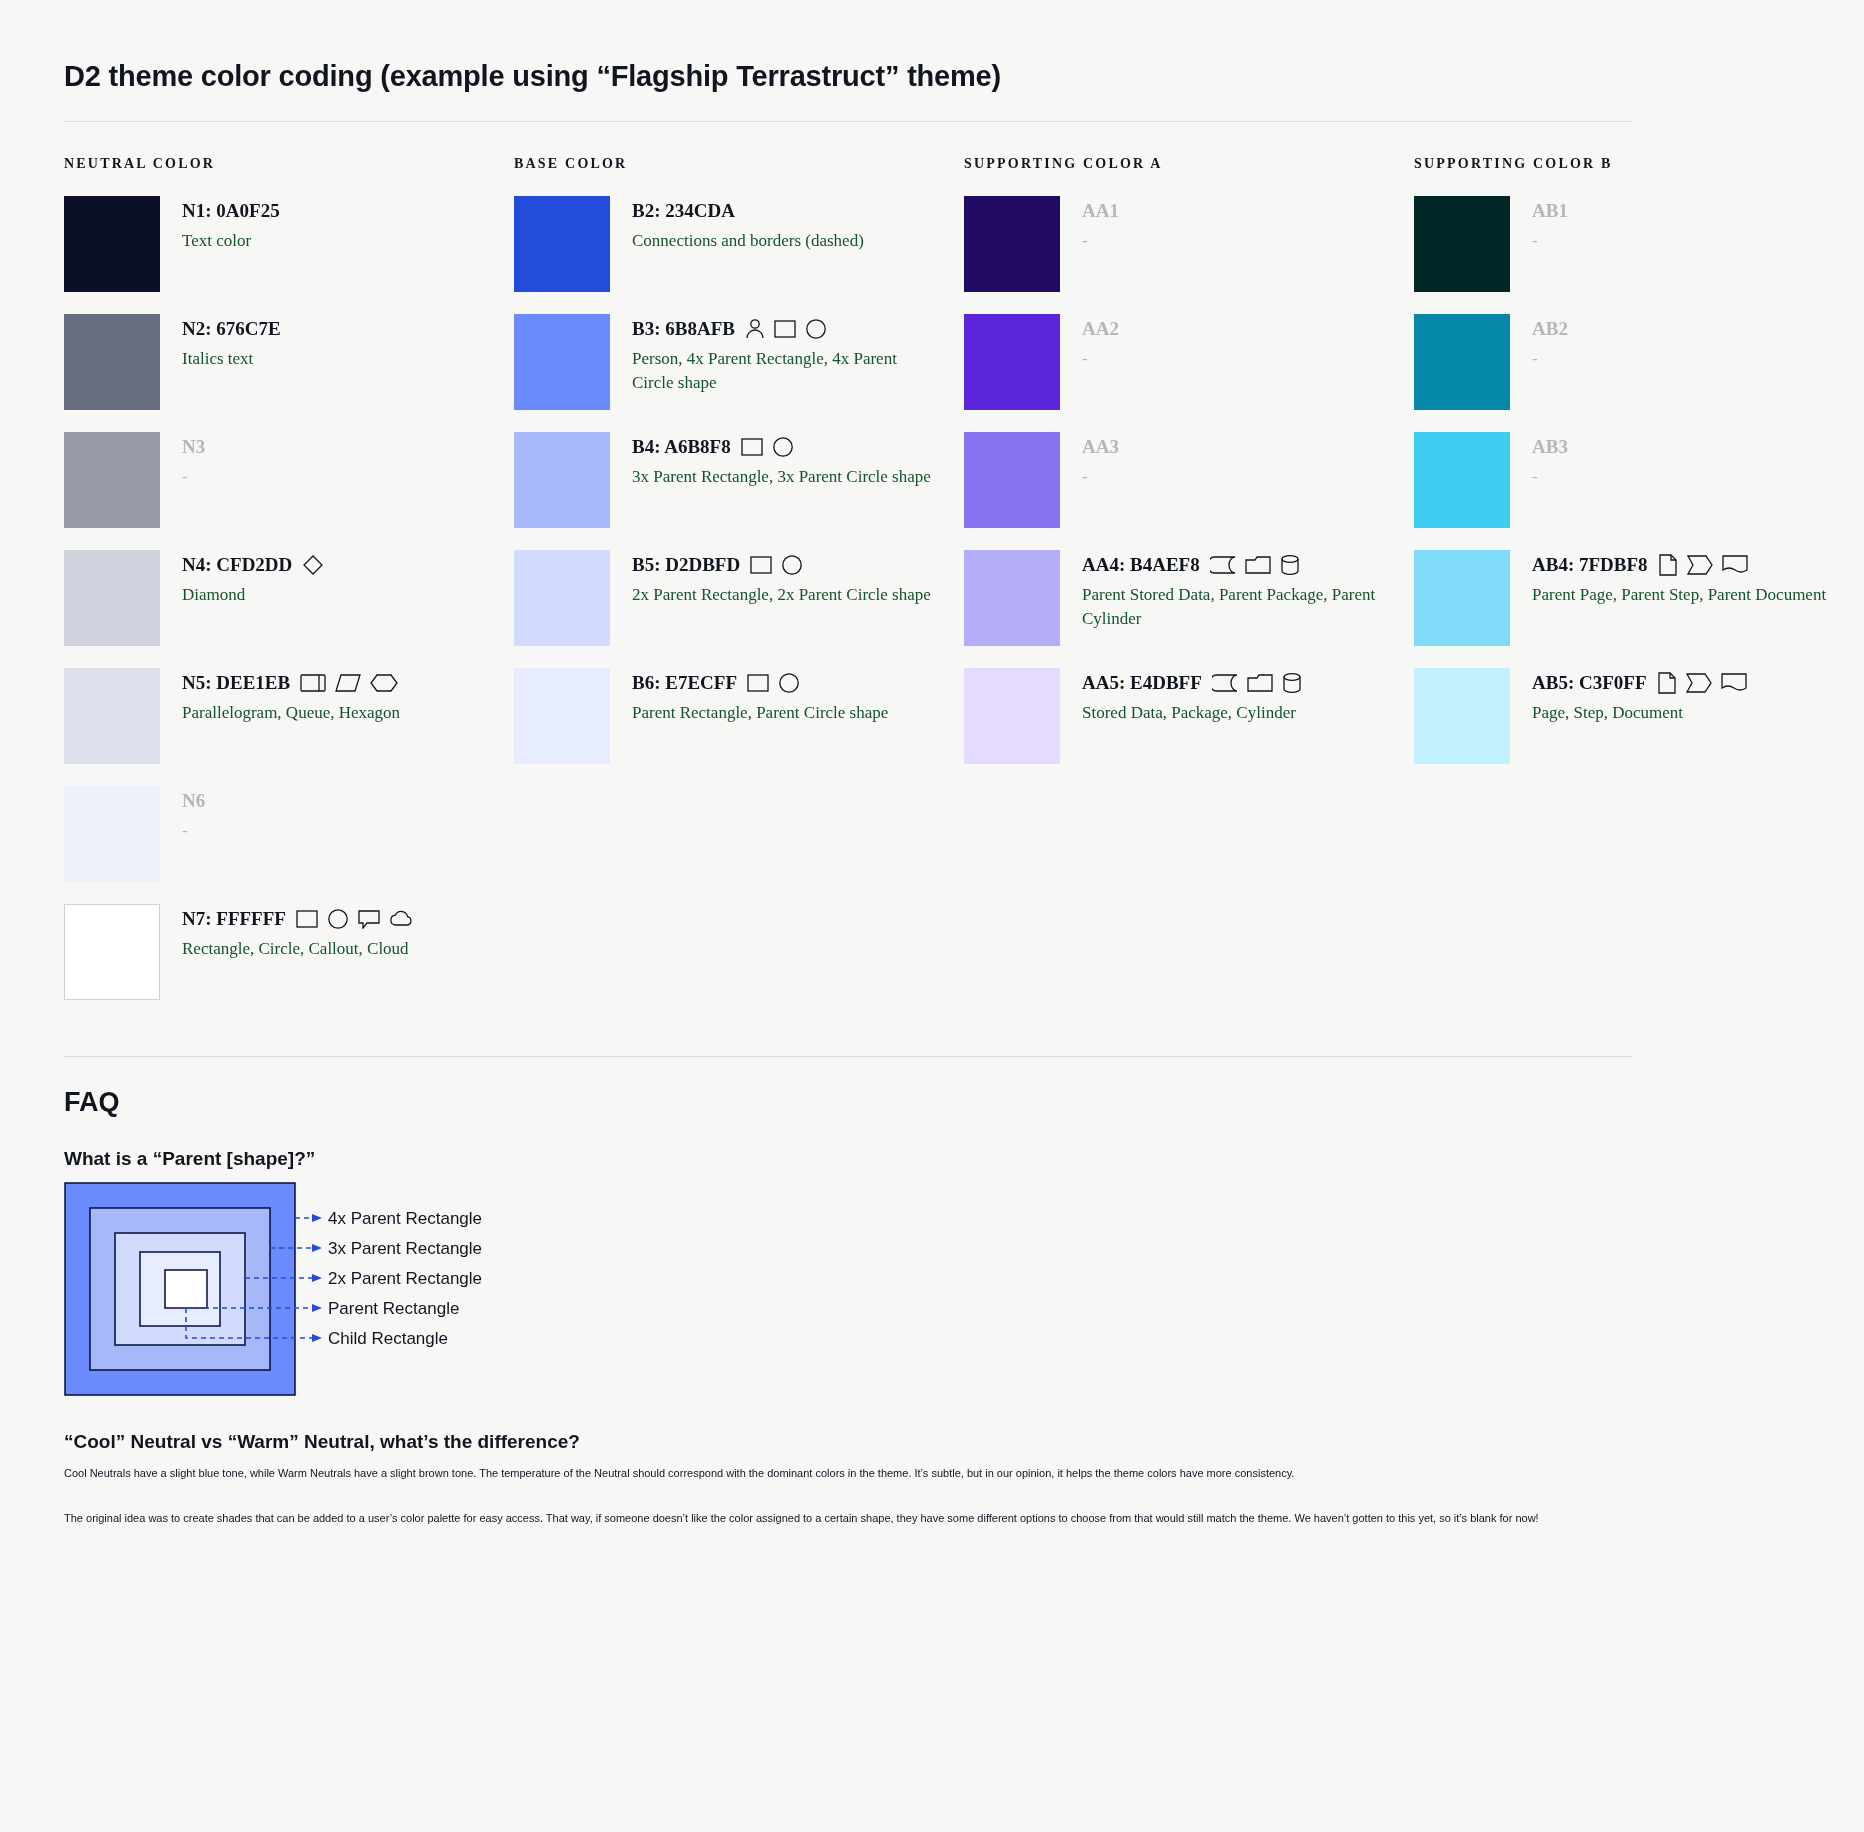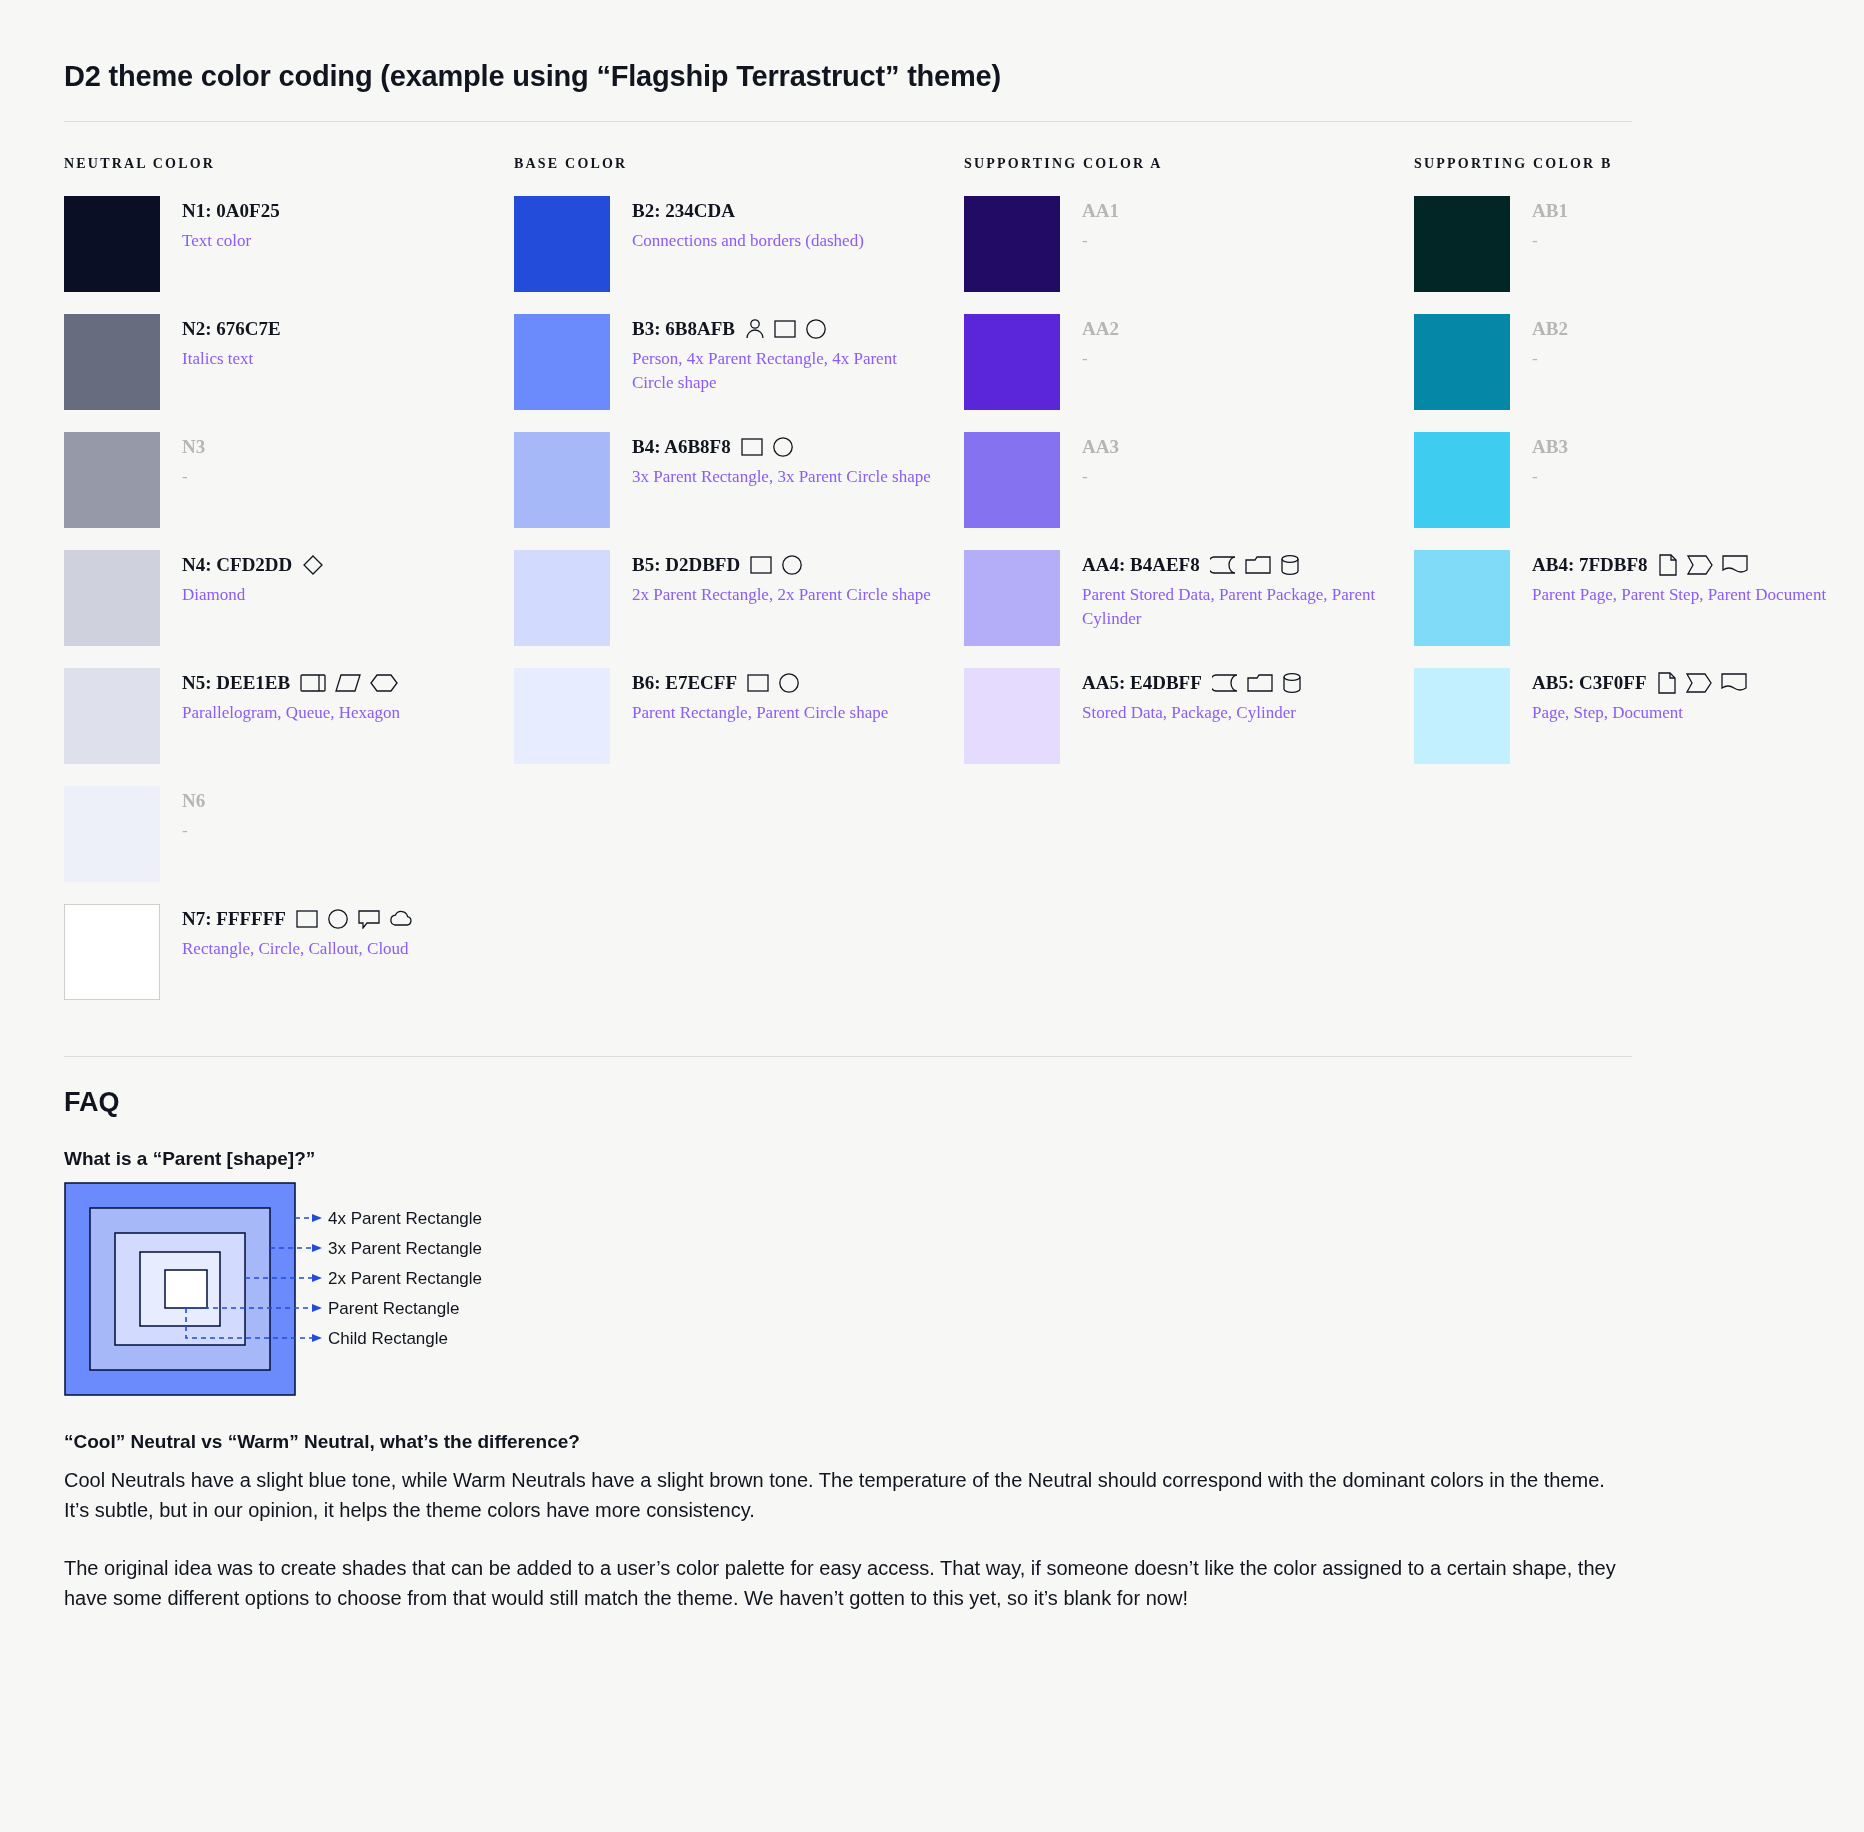--- a/index.html
+++ b/index.html
@@ -76,21 +76,21 @@
     gap: 10px;
     flex-wrap: wrap;
   }
   .swatch-name.muted {
     color: #b6b6b6;
     font-weight: bold;
   }
   .swatch-desc {
     font-size: 17px;
     line-height: 1.42;
-    color: #8b5cf6;
+    color: #14532d;
     margin-top: 5px;
   }
   .swatch-desc.muted {
     color: #b6b6b6;
   }
   .icons {
     display: inline-flex;
     align-items: center;
     gap: 9px;
   }
@@ -101,21 +101,21 @@
     font-size: 27px;
     font-weight: bold;
     margin: 0 0 30px 0;
   }
   .faq-q {
     font-size: 19px;
     font-weight: bold;
     margin: 0 0 12px 0;
   }
   .faq-a {
-    font-size: 20px;
+    font-size: 11px;
     line-height: 1.5;
     margin: 12px 0 28px 0;
     max-width: 1740px;
   }
   .hr-faq {
     border: 0;
     border-top: 1px solid #dcdcd8;
     margin: 34px 0 30px 0;
   }
   .nest-wrap {

